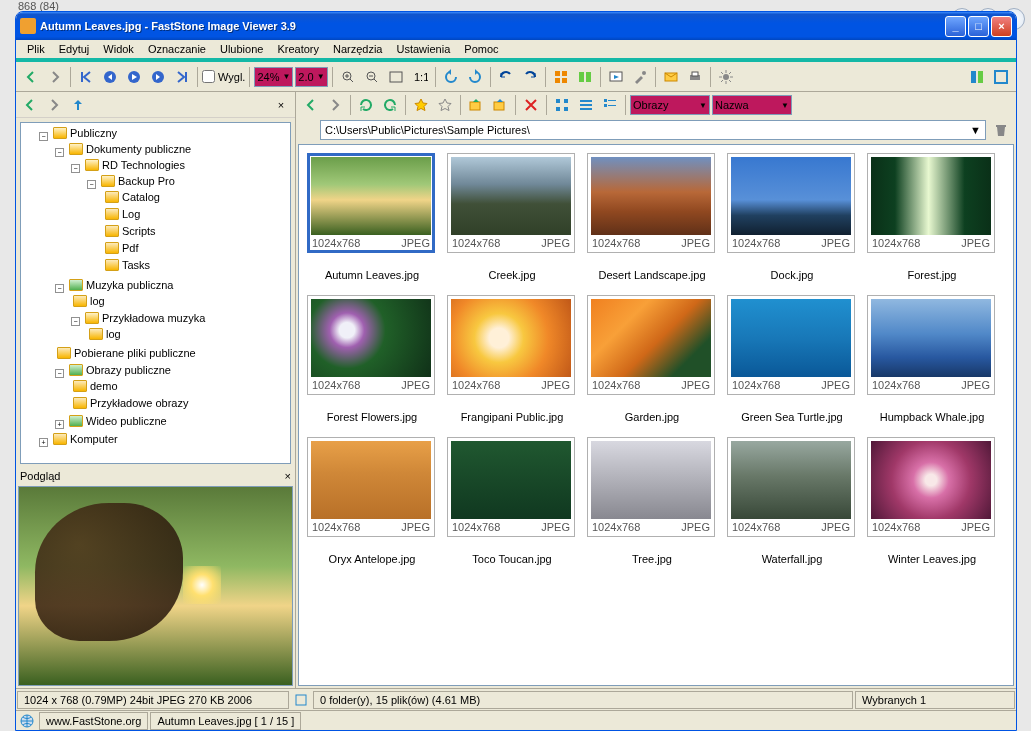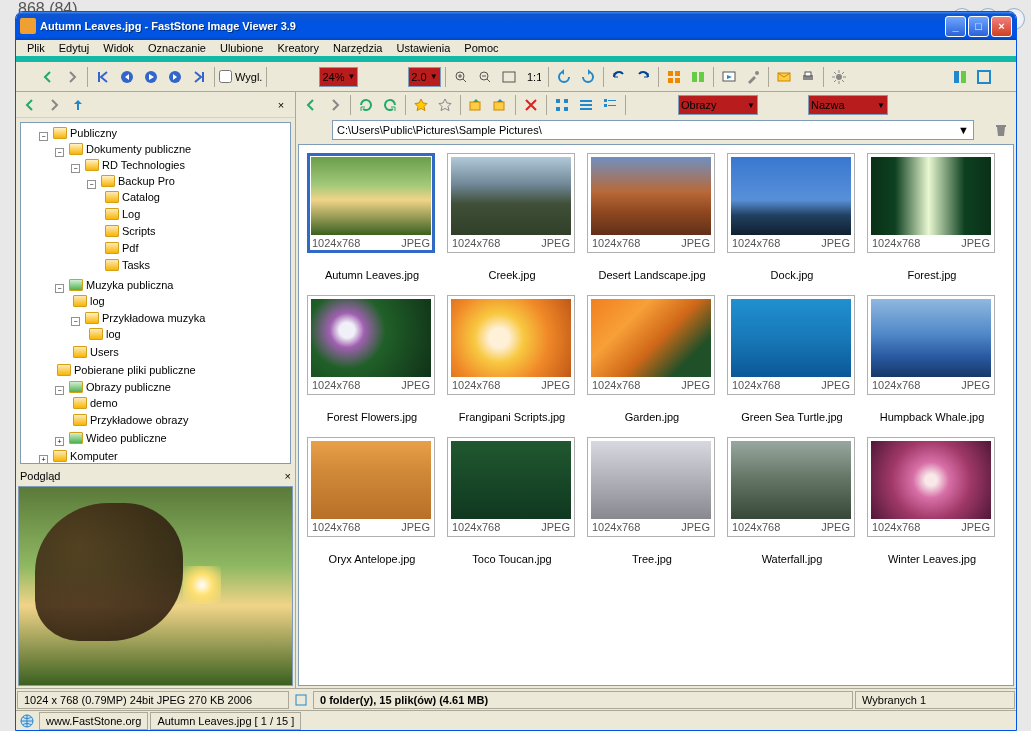--- a/index.html
+++ b/index.html
@@ -6,27 +6,27 @@
 body { background: #e8e8e8; width: 1031px; height: 731px; overflow: hidden; }
 
 .window { position: absolute; left: 15px; top: 11px; width: 1002px; height: 720px; background: #ece9d8; border: 1px solid #0054e3; border-radius: 8px 8px 0 0; display: flex; flex-direction: column; }
 
 .titlebar { height: 28px; background: linear-gradient(180deg, #3b8cff 0%, #1155cc 8%, #0054e3 40%, #0054e3 88%, #0046c0 100%); border-radius: 7px 7px 0 0; display: flex; align-items: center; color: #fff; padding: 0 4px; }
 .titlebar .icon { width: 16px; height: 16px; background: #f0a030; border-radius: 2px; margin-right: 4px; }
 .titlebar .title { flex: 1; font-weight: bold; text-shadow: 1px 1px 0 #003080; }
 .winbtn { width: 21px; height: 21px; margin-left: 2px; border-radius: 3px; border: 1px solid #fff; background: linear-gradient(180deg,#6fa6ff,#2a62d8); display:inline-flex; align-items:center; justify-content:center; color:#fff; font-weight:bold; cursor:pointer; }
 .winbtn.close { background: linear-gradient(180deg,#f08080,#d04020); }
 
-.menubar { height: 22px; background: #ece9d8; border-bottom: 6px solid #14b8a6; display: flex; align-items: center; padding: 0 4px; }
+.menubar { height: 22px; background: #ece9d8; border-bottom: 4px solid #14b8a6; display: flex; align-items: center; padding: 0 4px; }
 .menubar span { padding: 3px 7px; cursor: pointer; }
 
-.toolbar { height: 30px; background: #ece9d8; border-bottom: 1px solid #aca899; display: flex; align-items: center; padding: 0 21px; gap: 2px; justify-content: center; }
+.toolbar { height: 30px; background: #ece9d8; border-bottom: 1px solid #aca899; display: flex; align-items: center; padding: 0 4px; gap: 2px; justify-content: center; }
 .tbtn { width: 22px; height: 22px; display: inline-flex; align-items: center; justify-content: center; cursor: pointer; border: 1px solid transparent; }
 .sep { width: 1px; height: 20px; background: #aca899; margin: 0 2px; }
-.combo { height: 20px; border: 1px solid #7f9db9; background: #b91c1c; padding: 0 2px; display: inline-flex; align-items: center; cursor: pointer; margin-left: 48px; }
+.combo { height: 20px; border: 1px solid #7f9db9; background: #be185d; padding: 0 2px; display: inline-flex; align-items: center; cursor: pointer; }
 .combo .arrow { margin-left: 3px; color: #000; font-size: 8px; }
 .chk { display: inline-flex; align-items: center; gap: 3px; }
 
 .content { flex: 1; display: flex; min-height: 0; }
 
 .sidebar { width: 280px; display: flex; flex-direction: column; border-right: 1px solid #aca899; background: #ece9d8; }
 .tree-tools { height: 26px; display: flex; align-items: center; padding: 0 3px; gap: 2px; background:#ece9d8; border-bottom:1px solid #d4d0c8; }
 .tree { flex: 1; background: #fff; border: 1px solid #7f9db9; margin: 4px; overflow: auto; padding: 2px; }
 .tree ul { list-style: none; padding-left: 16px; }
 .tree li { padding: 1px 0; white-space: nowrap; }
@@ -35,21 +35,21 @@
 .tree .fico { width: 14px; height: 12px; background: linear-gradient(180deg,#fceabb,#f8b500); border: 1px solid #d4a017; border-radius: 1px; }
 .tree .fico.open { background: linear-gradient(180deg,#fff2c7,#f8b500); }
 .tree .fico.img { background: linear-gradient(180deg,#d0f0d0,#50b050); }
 .preview-label { padding: 2px 4px; background: #ece9d8; }
 .preview { height: 200px; margin: 2px; border: 1px solid #7f9db9; background: linear-gradient(180deg,#5a7a3a 0%,#8fb862 40%,#f0d488 60%,#3a6020 100%); position:relative; }
 .preview .tree-silh{position:absolute;left:6%;top:8%;width:54%;height:70%;background:radial-gradient(circle at 30% 30%,#4a3018,#201008);border-radius:50% 40% 50% 30%;opacity:.85;}
 .preview .sun{position:absolute;right:26%;top:40%;width:38px;height:38px;background:radial-gradient(#fff,#ffe070 40%,transparent);}
 
 .main { flex: 1; display: flex; flex-direction: column; background: #ece9d8; }
 .main-tools { height: 26px; display: flex; align-items: center; padding: 0 4px; gap: 2px; }
-.pathbar { height: 24px; display: flex; align-items: center; padding: 0 4px; gap: 16px; }
+.pathbar { height: 24px; display: flex; align-items: center; padding: 0 4px; gap: 4px; }
 .pathbox { flex: 1; height: 20px; border: 1px solid #7f9db9; background: #fff; display: flex; align-items: center; padding: 0 4px; }
 .thumbs { flex: 1; background: #fff; border: 1px solid #7f9db9; margin: 2px; overflow: auto; padding: 8px; display: grid; grid-template-columns: repeat(5, 130px); gap: 14px 10px; justify-content: start; align-content: start; }
 .thumb { display: flex; flex-direction: column; cursor: pointer; }
 .thumb .frame { width: 128px; border: 1px solid #b0b0b0; background: #fff; padding: 3px; }
 .thumb.sel .frame { border: 3px solid #316ac5; padding: 1px; }
 .thumb .img { width: 120px; height: 78px; }
 .thumb .meta { display: flex; justify-content: space-between; font-size: 10px; color: #555; padding: 2px 1px 0; }
 .thumb .name { margin-top: 16px; text-align: center; font-size: 11px; max-width:130px; }
 
 
@@ -64,29 +64,29 @@
 .bg-turtle{background:linear-gradient(180deg,#2090d0 0%,#1878b8 50%,#0a5898 100%)}
 .bg-whale{background:linear-gradient(180deg,#90b8e0 0%,#5088c8 45%,#2858a0 75%,#183868 100%)}
 .bg-oryx{background:linear-gradient(180deg,#e8a048 0%,#d08838 40%,#b87028 100%)}
 .bg-toucan{background:linear-gradient(180deg,#205830 0%,#103820 100%)}
 .bg-tree{background:linear-gradient(180deg,#d8d8e0 0%,#b0b0b8 50%,#888890 100%)}
 .bg-waterfall{background:linear-gradient(180deg,#98a8a0 0%,#687868 45%,#384838 100%)}
 .bg-winter{background:radial-gradient(circle at 50% 50%,#f8e8e8 8%,#d870a8 25%,#a03868 55%,#501838 100%)}
 
 .statusbar { height: 22px; background: #ece9d8; border-top: 1px solid #aca899; display: flex; align-items: center; }
 .statusbar .panel { border: 1px solid #aca899; padding: 2px 6px; margin: 1px; background: #ece9d8; height: 18px; display:inline-flex; align-items:center; }
-.statusbar .wide { flex: 1; font-weight: bold; }
+.statusbar .wide { flex: 1; }
 
 
 svg { width: 16px; height: 16px; }
 
 
 .wincircles{position:absolute;right:6px;top:8px;display:flex;gap:4px;}
 .wincircles div{width:22px;height:22px;border:1px solid #a0afc3;border-radius:50%;background:radial-gradient(#fff,#dce6f2);display:flex;align-items:center;justify-content:center;cursor:pointer;}
-.topinfo{position:absolute;left:18px;top:0;font-size:16px;color:#555;}
+.topinfo{position:absolute;left:18px;top:0;font-size:11px;color:#555;}
 </style>
 </head>
 <body>
 
 <div class="topinfo">868 (84)</div>
 <div class="wincircles">
   <div>–</div>
   <div>□</div>
   <div>×</div>
 </div>
@@ -361,24 +361,20 @@
                         <span class="fico open"></span>
                         <span>Przykładowa muzyka</span>
                       </span>
                     <ul>
                         <li><span class="node">
                             <span class="fico"></span>
                             <span>log</span>
                           </span></li>
                       </ul>
                   </li>
-                  <li><span class="node">
-                        <span class="fico"></span>
-                        <span>Users</span>
-                      </span></li>
                 </ul>
               </li>
               <li><span class="node">
                     <span class="fico"></span>
                     <span>Pobierane pliki publiczne</span>
                   </span></li>
               <li><span class="exp">−</span><span class="node">
                     <span class="fico img"></span>
                     <span>Obrazy publiczne</span>
                   </span>
@@ -576,21 +572,21 @@
             <div class="name">Forest Flowers.jpg</div>
           </div>
           <div class="thumb">
             <div class="frame">
               <div class="img bg-frangipani"></div>
               <div class="meta">
                 <span>1024x768</span>
                 <span>JPEG</span>
               </div>
             </div>
-            <div class="name">Frangipani Scripts.jpg</div>
+            <div class="name">Frangipani Public.jpg</div>
           </div>
           <div class="thumb">
             <div class="frame">
               <div class="img bg-garden"></div>
               <div class="meta">
                 <span>1024x768</span>
                 <span>JPEG</span>
               </div>
             </div>
             <div class="name">Garden.jpg</div>

